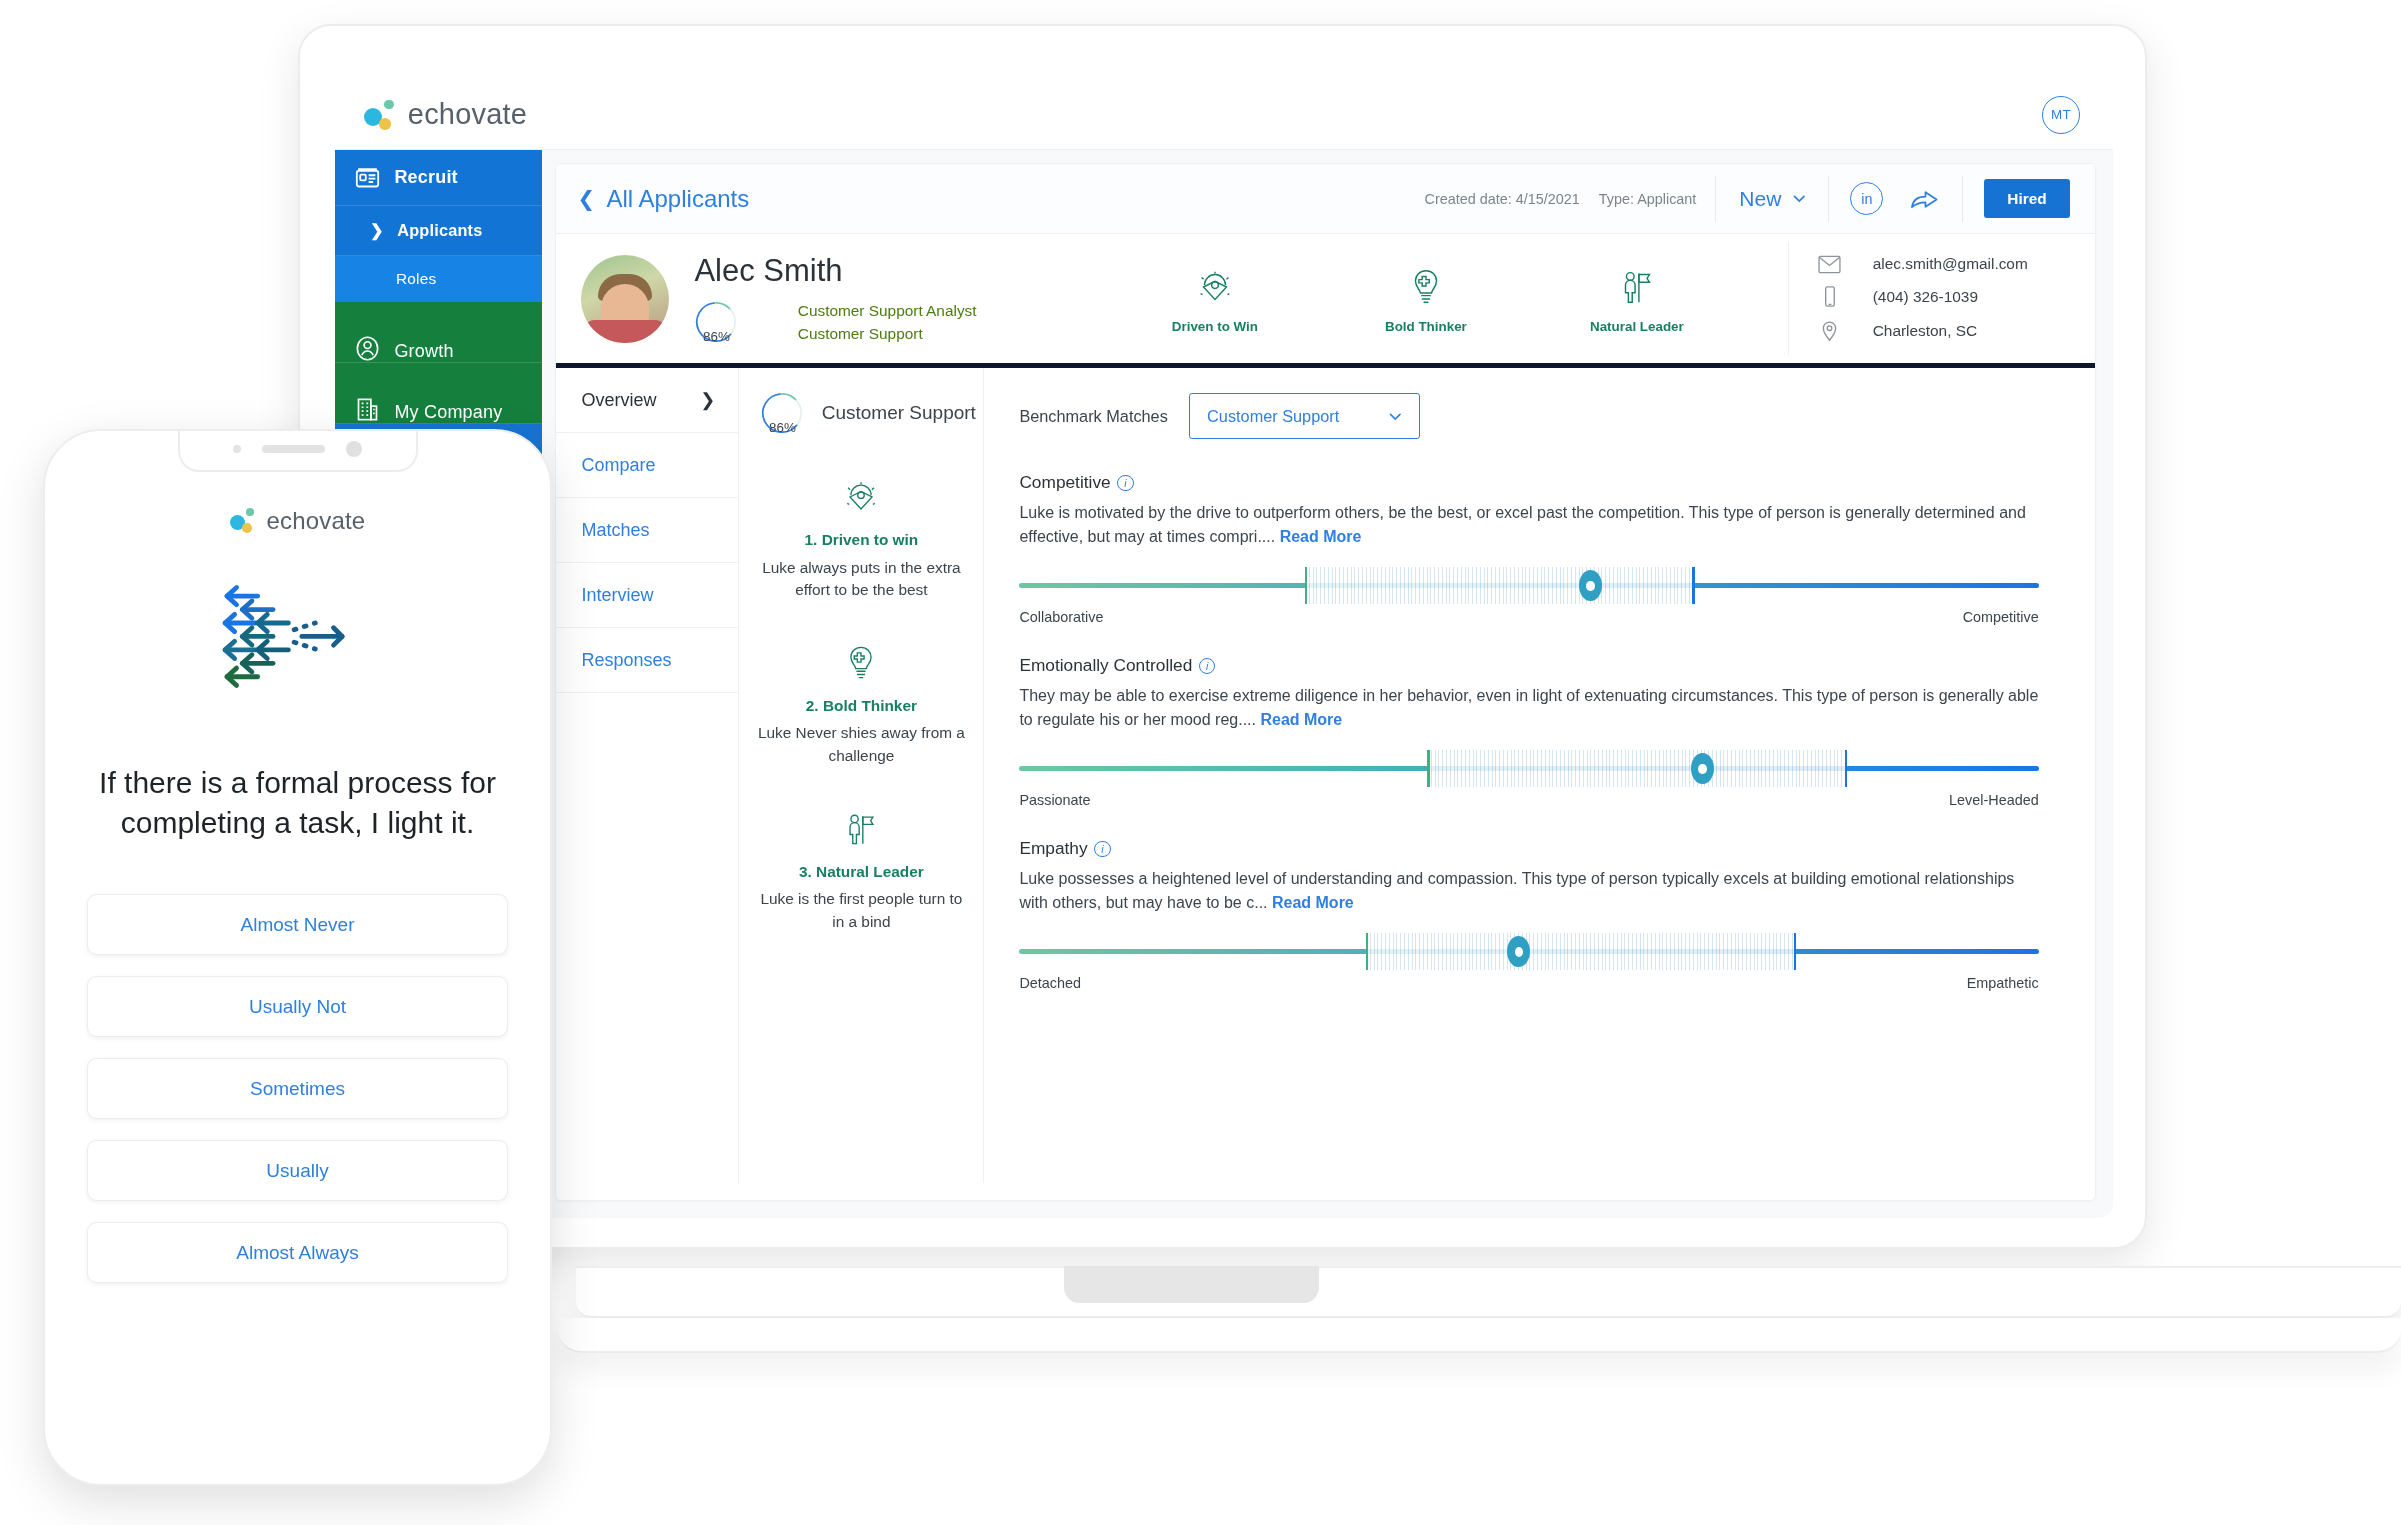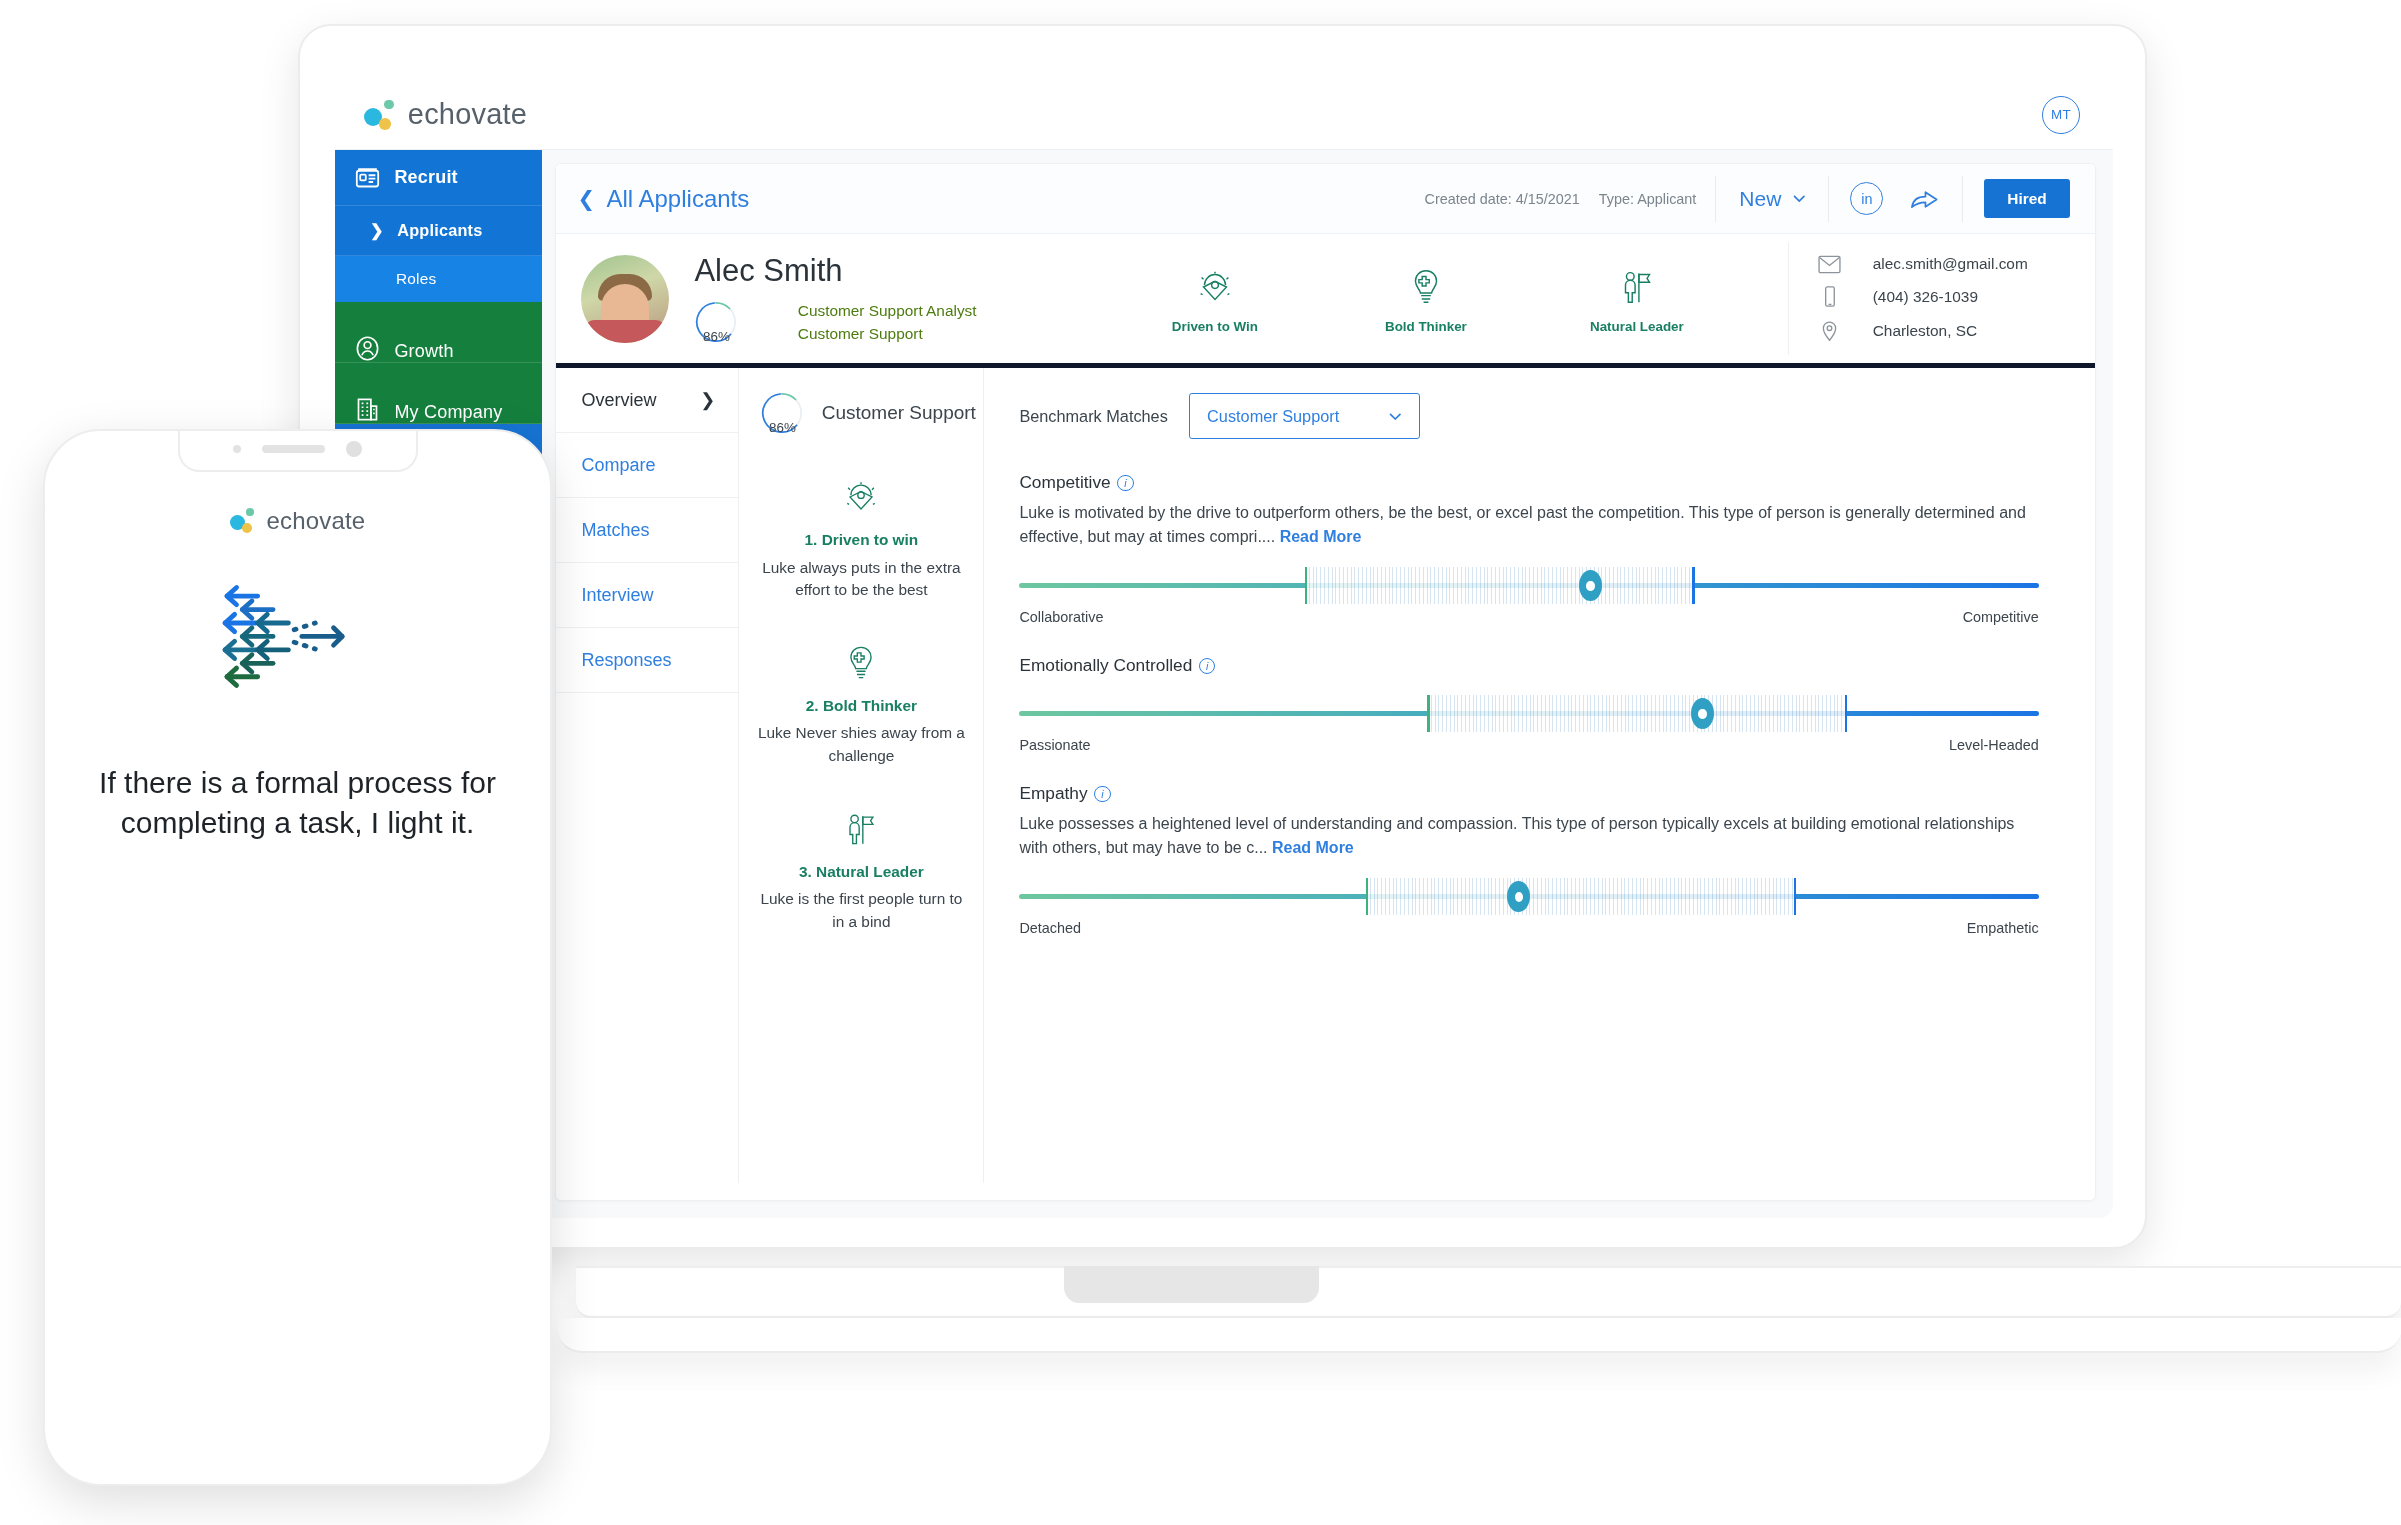--- a/index.html
+++ b/index.html
@@ -527,20 +527,24 @@
                       <span>Competitive</span>
                     </div>
                   </div>
                 </div>
 
                 <div class="trait">
                   <div class="trait-name">
                     <span>Emotionally Controlled</span>
                     <span class="info-i">i</span>
                   </div>
+                  <div class="trait-desc">
+                    <span>They may be able to exercise extreme diligence in her behavior, even in light of extenuating circumstances. This type of person is generally able to regulate his or her mood reg....</span>
+                    <span class="read-more">Read More</span>
+                  </div>
                   <div class="slider">
                     <div class="track"></div>
                     <div class="band" style="left:40%;width:41%"></div>
                     <div class="bandline l" style="left:40%"></div>
                     <div class="bandline r" style="left:81%"></div>
                     <div class="knob" style="left:67%">
                         <i></i>
                       </div>
                     <div class="ends">
                       <span>Passionate</span>
@@ -649,17 +653,24 @@
             </g>
           <g stroke="#185d8c">
               <path d="M104 64h42"></path>
               <path d="M137 55l9 9-9 9"></path>
             </g>
         </g>
       </svg>
 
       <div class="p-question">If there is a formal process for completing a task, I light it.</div>
 
+      <div class="p-answers">
+        <div class="p-ans">Almost Never</div>
+        <div class="p-ans">Usually Not</div>
+        <div class="p-ans">Sometimes</div>
+        <div class="p-ans">Usually</div>
+        <div class="p-ans">Almost Always</div>
+      </div>
     </div>
   </div>
 
 </div>
 
 
 </body></html>

